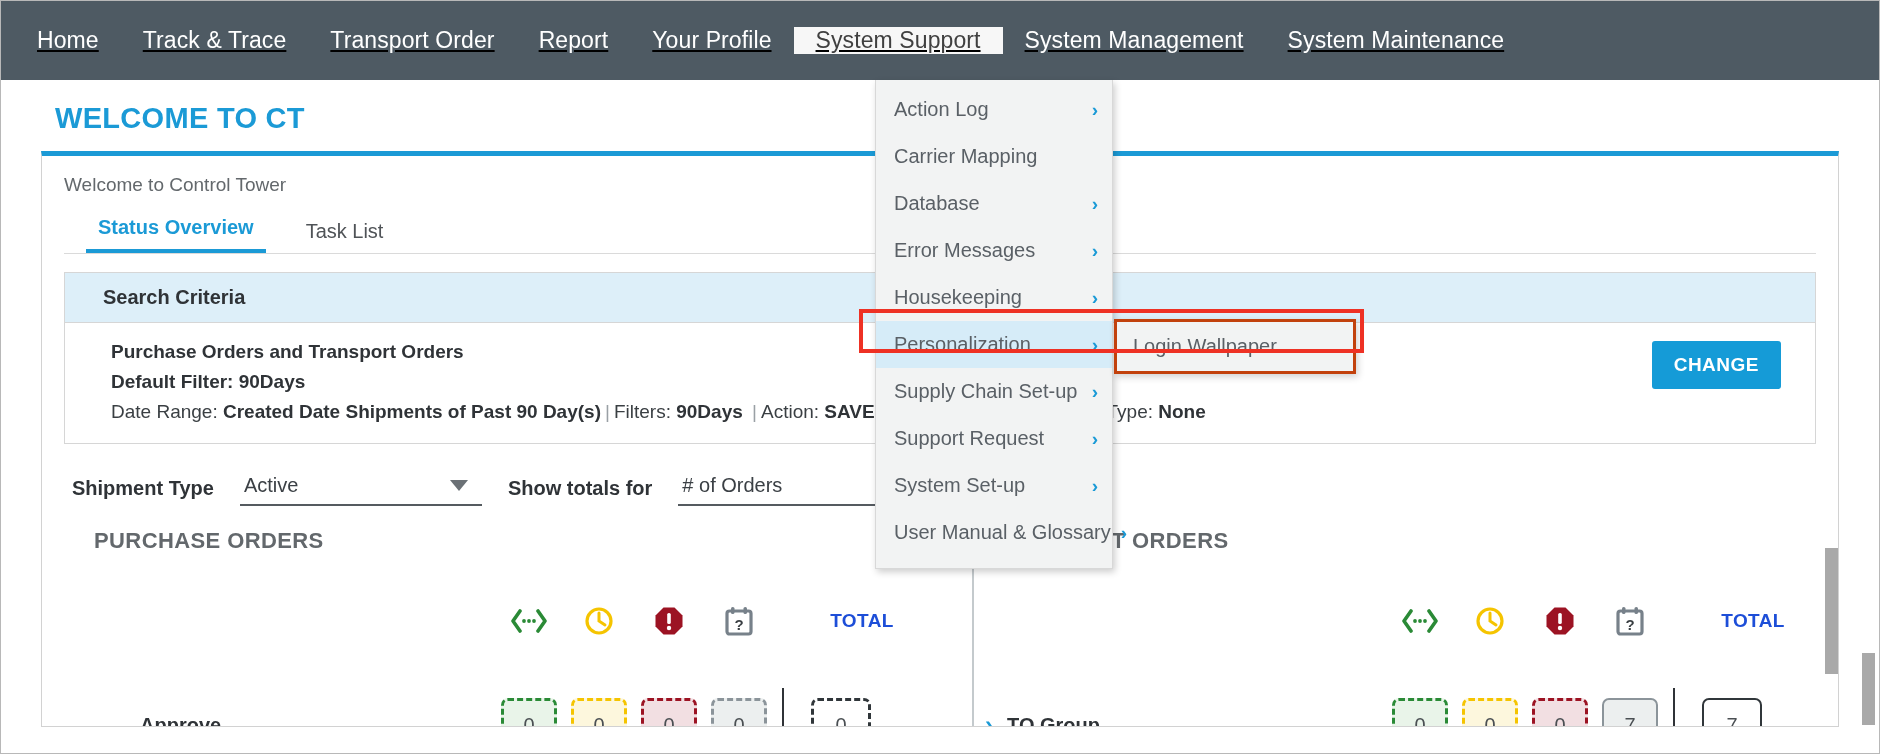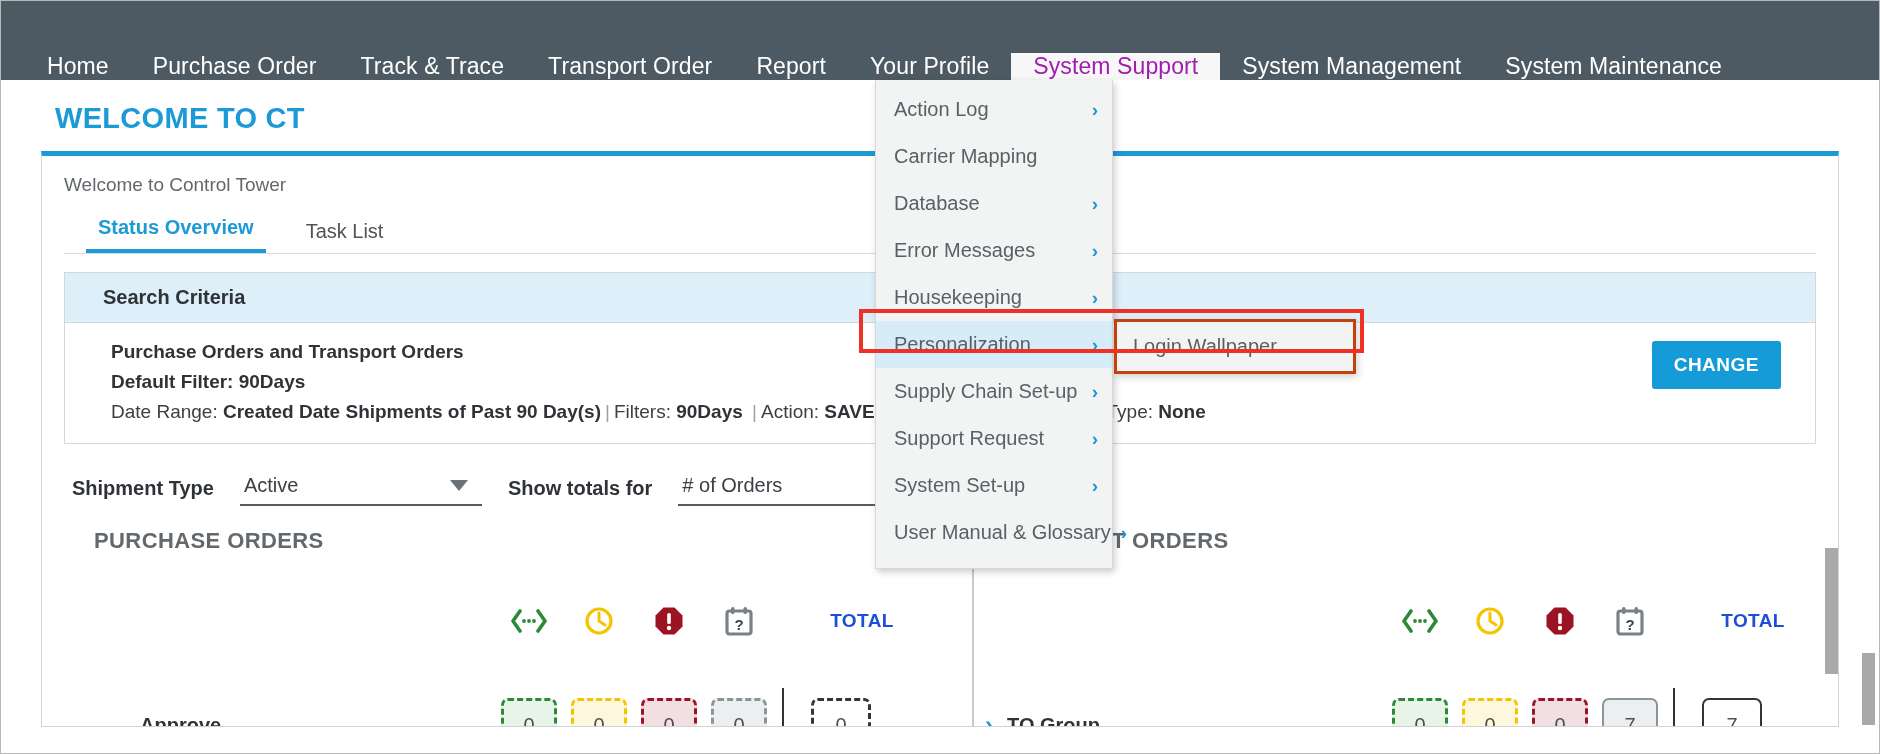--- a/index.html
+++ b/index.html
@@ -15,36 +15,37 @@
     background: #ffffff;
     border: 1px solid #b8b8b8;
   }
 
   
   .topnav {
     position: relative;
     height: 79px;
     background: #4e5a63;
     display: flex;
-    align-items: flex-end;
-    padding-left: 24px;
+    align-items: center;
+    padding-left: 14px;
     z-index: 40;
+    text-decoration: underline;
   }
   .navitem {
     display: flex; align-items: center;
     padding: 0 22px;
     color: #ffffff;
     font-size: 23px;
     letter-spacing: .1px;
     white-space: nowrap;
     cursor: pointer;
   }
   .navitem.active {
     background: #f7f7f7;
-    color: #a21caf;
+    color: #404040;
   }
 
   
   .page {
     position: relative;
     padding: 0 40px;
     height: 675px;
   }
   .welcome-title {
     color: #1b9ad6;
@@ -300,21 +301,20 @@
     background: #a9a9a9;
   }
 </style>
 </head>
 <body>
 
 <div id="root">
 
   <div class="topnav">
     <div class="navitem">Home</div>
-    <div class="navitem">Purchase Order</div>
     <div class="navitem">Track &amp; Trace</div>
     <div class="navitem">Transport Order</div>
     <div class="navitem">Report</div>
     <div class="navitem">Your Profile</div>
     <div class="navitem active">System Support</div>
     <div class="navitem">System Management</div>
     <div class="navitem">System Maintenance</div>
   </div>
 
   <div class="page">

